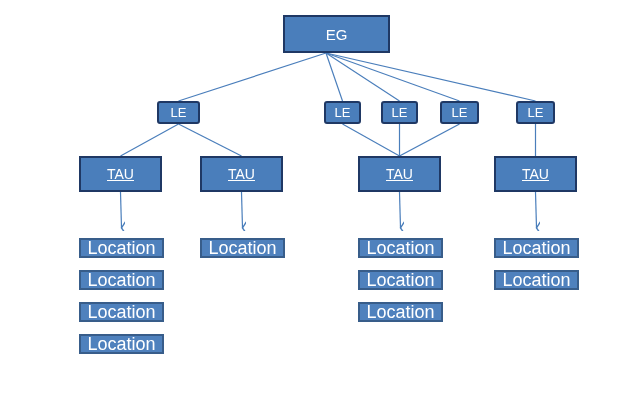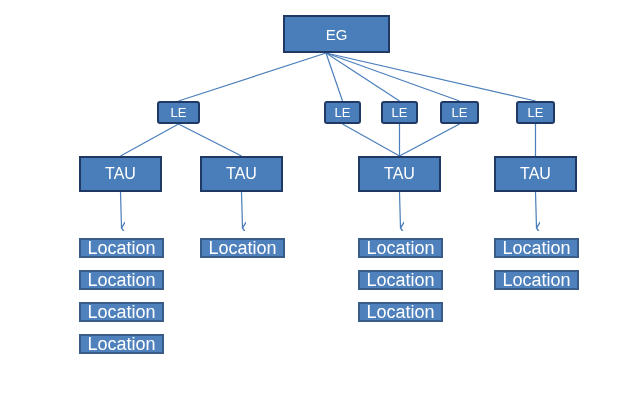--- a/index.html
+++ b/index.html
@@ -43,22 +43,23 @@
   .node-eg {
     font-size: 15px;
     border-width: 2px;
   }
   .node-le {
     font-size: 13px;
     border-radius: 3px;
     border-width: 2px;
   }
   .node-tau {
-    font-size: 16px;
+    font-size: 14px;
     border-width: 2px;
+    text-decoration: underline;
   }
   .node-location {
     font-size: 18px;
     background: #4F81BD;
     border: 2px solid #385D8A;
   }
 </style>
 </head>
 <body>
 

